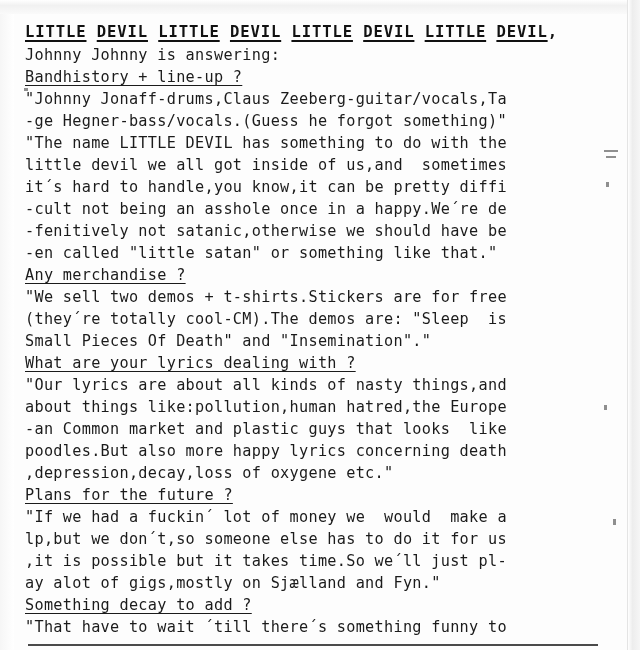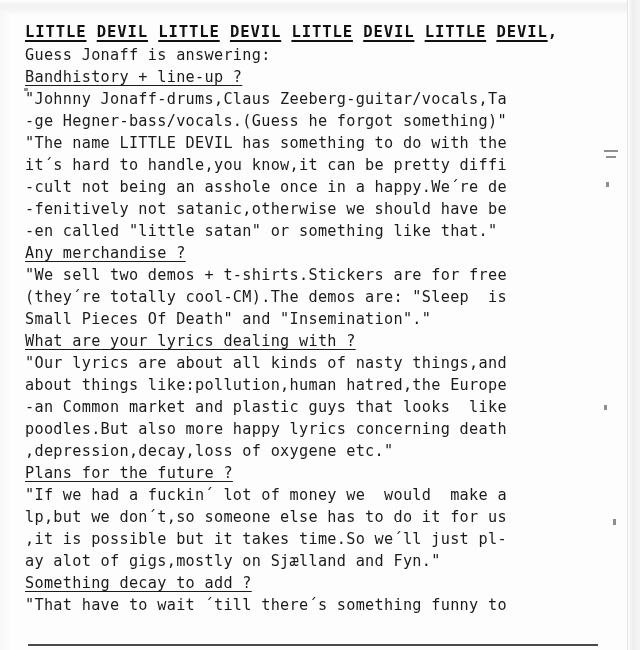--- a/index.html
+++ b/index.html
@@ -101,27 +101,28 @@
 <div id="page">
 
   <div class="scan-band-top"></div>
   <div class="scan-edge-left"></div>
   <div class="scan-edge-right"></div>
 
   <div class="sheet">
 
     <div class="masthead" id="masthead"><span class="u">LITTLE</span> <span class="u">DEVIL</span> <span class="u">LITTLE</span> <span class="u">DEVIL</span> <span class="u">LITTLE</span> <span class="u">DEVIL</span> <span class="u">LITTLE</span> <span class="u">DEVIL</span><span>,</span></div>
 
-    <div class="line">Guess Jonaff is answering:</div>
+    <div class="line">Johnny Johnny is answering:</div>
 
     <div id="body-lines">
         <div class="line q">Bandhistory + line-up ?</div>
         <div class="line">"Johnny Jonaff-drums,Claus Zeeberg-guitar/vocals,Ta</div>
         <div class="line">-ge Hegner-bass/vocals.(Guess he forgot something)"</div>
         <div class="line">"The name LITTLE DEVIL has something to do with the</div>
+        <div class="line">little devil we all got inside of us,and  sometimes</div>
         <div class="line">it´s hard to handle,you know,it can be pretty diffi</div>
         <div class="line">-cult not being an asshole once in a happy.We´re de</div>
         <div class="line">-fenitively not satanic,otherwise we should have be</div>
         <div class="line">-en called "little satan" or something like that."</div>
         <div class="line q">Any merchandise ?</div>
         <div class="line">"We sell two demos + t-shirts.Stickers are for free</div>
         <div class="line">(they´re totally cool-CM).The demos are: "Sleep  is</div>
         <div class="line">Small Pieces Of Death" and "Insemination"."</div>
         <div class="line q">What are your lyrics dealing with ?</div>
         <div class="line">"Our lyrics are about all kinds of nasty things,and</div>

